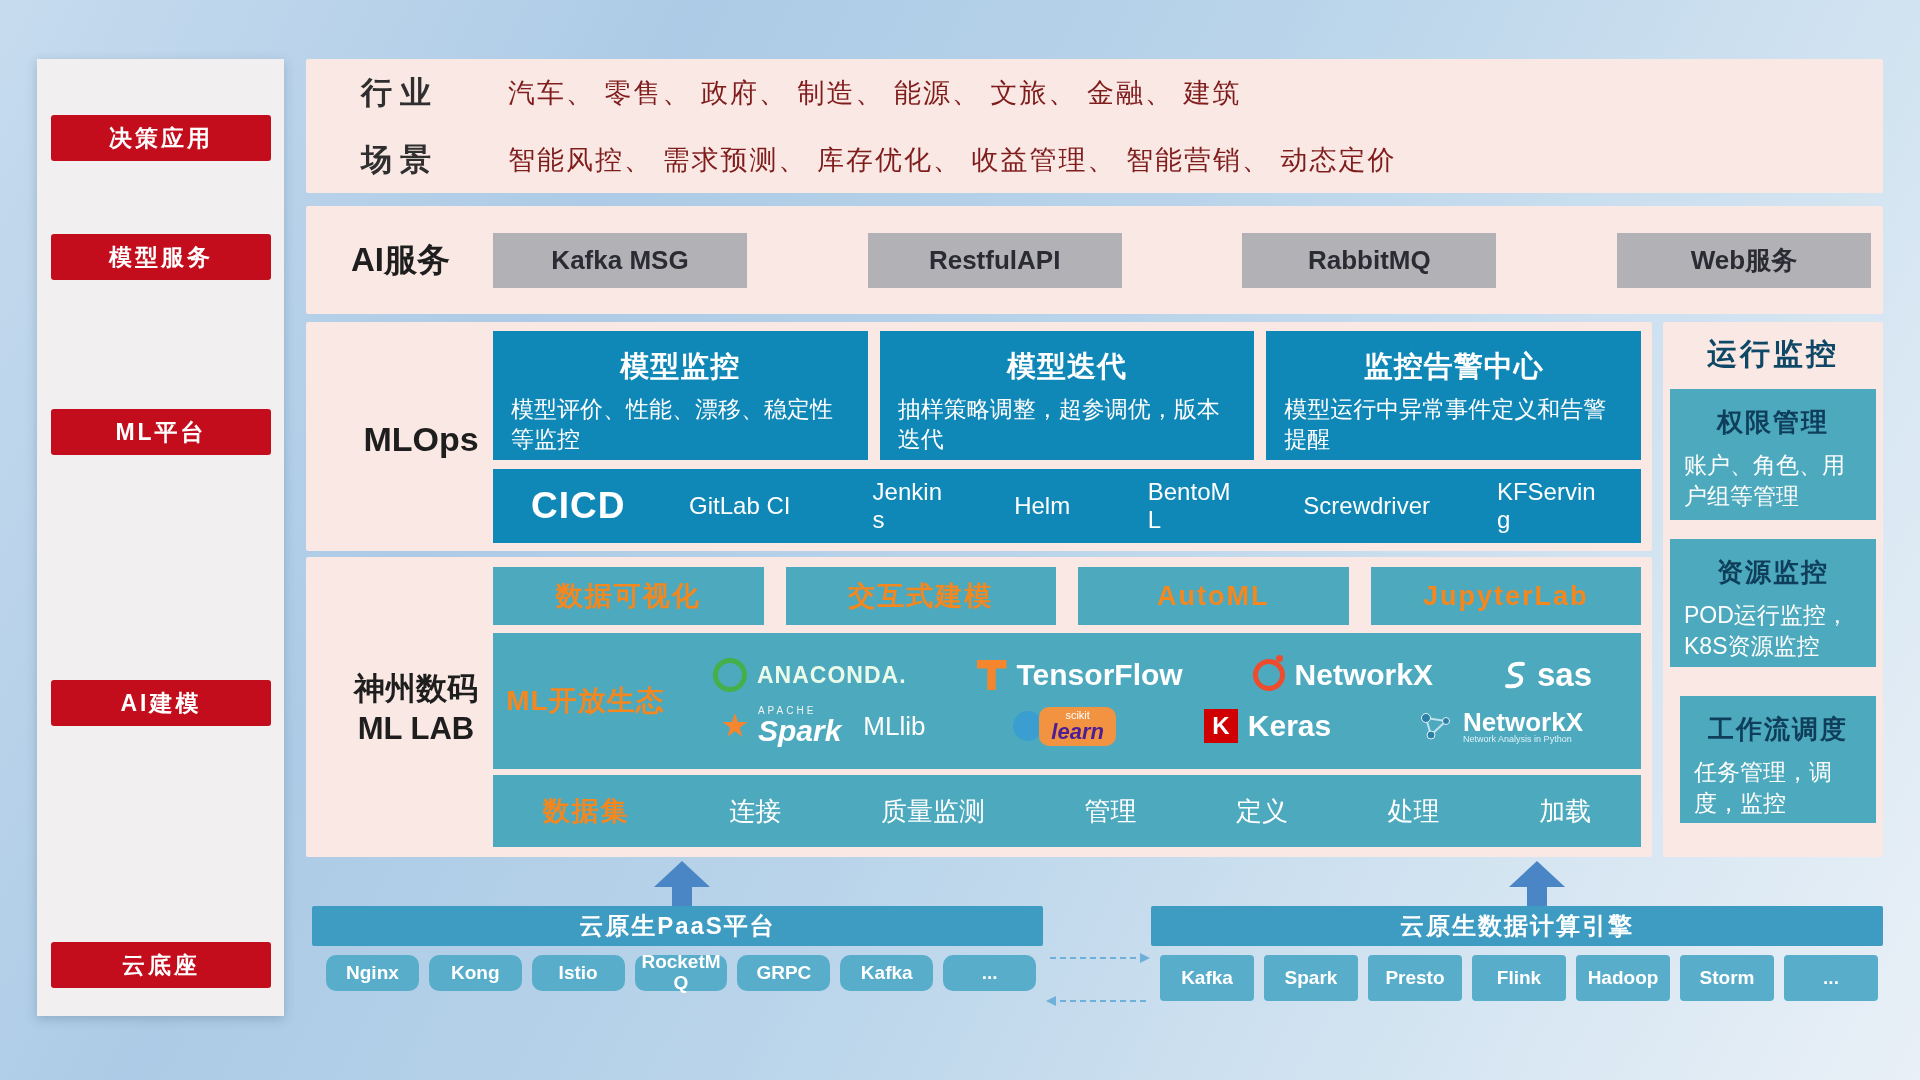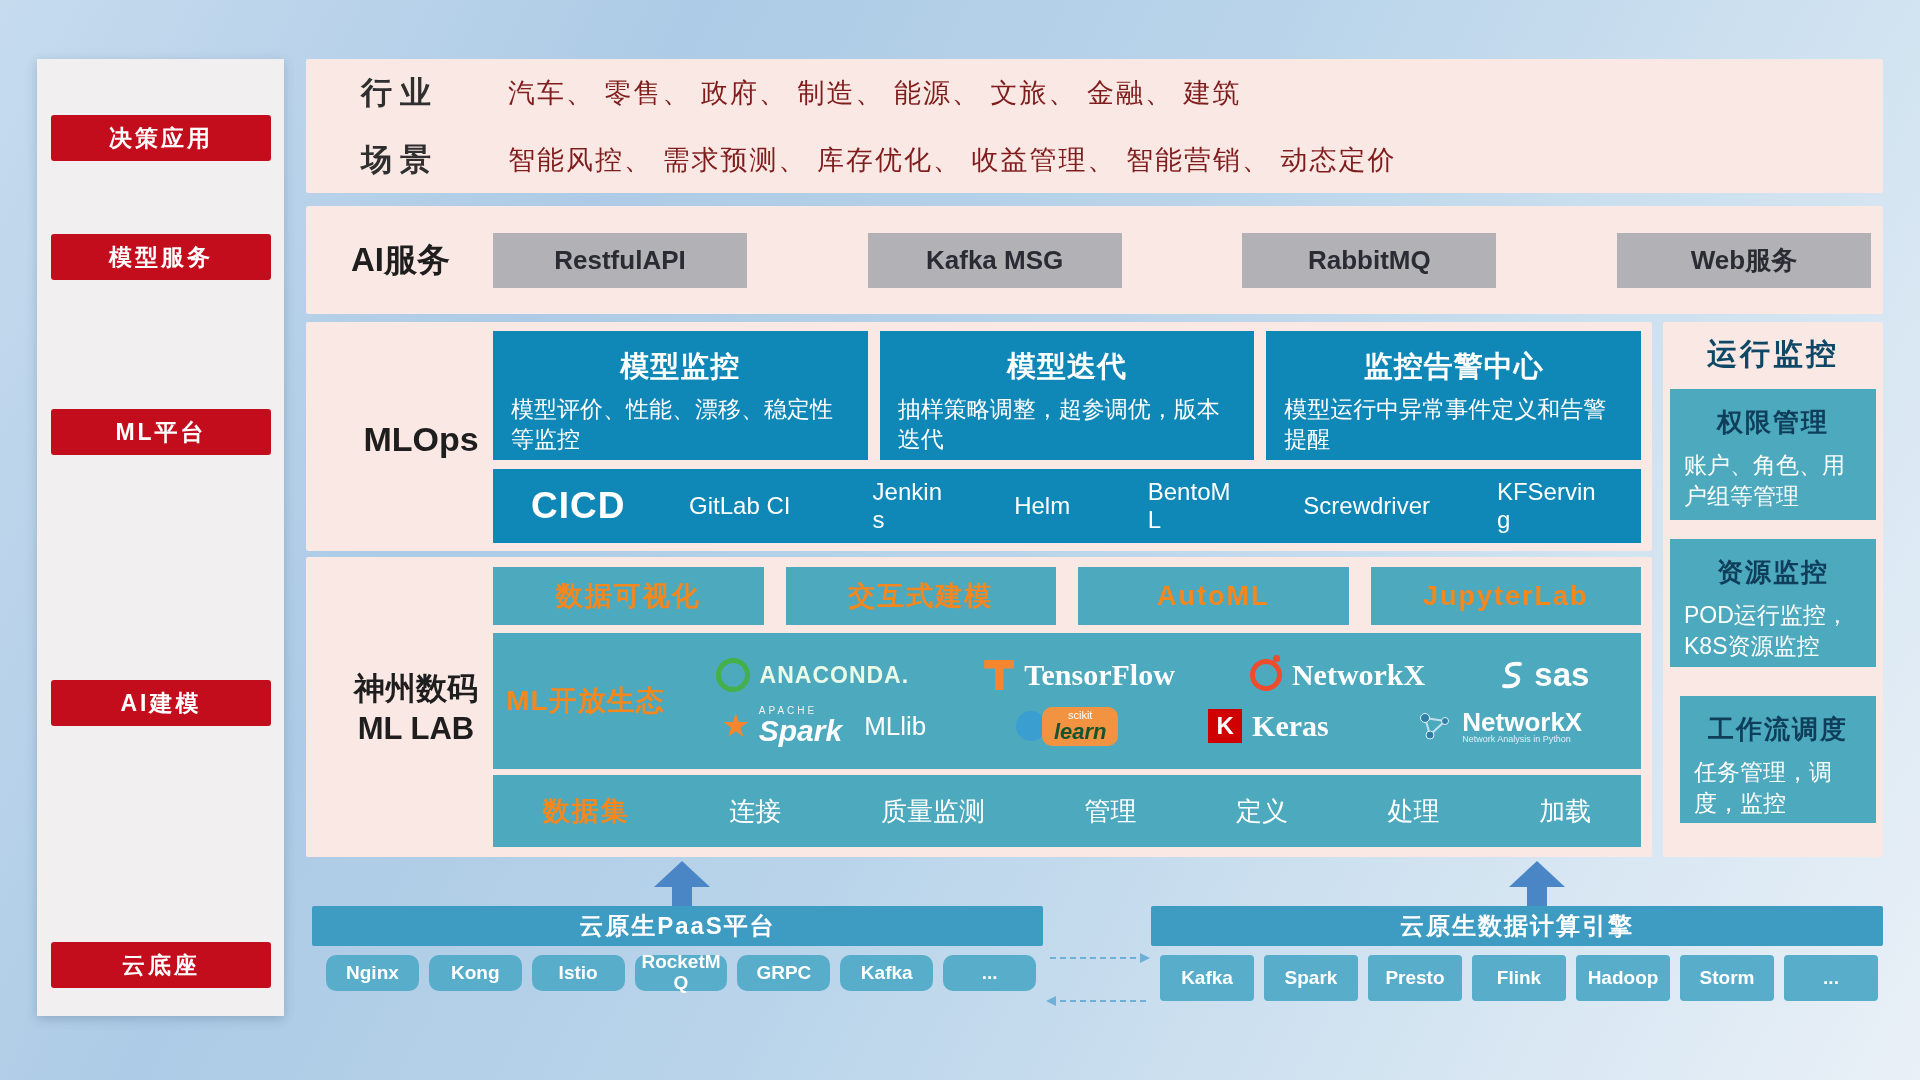--- a/index.html
+++ b/index.html
@@ -48,34 +48,34 @@
     display:flex;align-items:center;justify-content:center;}
   .eco-box{position:absolute;left:187px;right:11px;top:76px;height:136px;background:#4da9bd;display:flex;align-items:center;}
   .eco-label{width:185px;text-align:center;color:#f5871f;font-weight:bold;font-size:28px;letter-spacing:1px;}
   .eco-rows{flex:1;display:flex;flex-direction:column;justify-content:center;gap:12px;padding-right:14px;}
   .eco-row{display:flex;align-items:center;justify-content:space-around;}
   .logo{display:flex;align-items:center;gap:10px;color:#fff;}
   .ring{width:24px;height:24px;border:5px solid #43b049;border-radius:50%;}
   .anaconda-text{font-size:23px;font-weight:bold;color:#eafbea;letter-spacing:1px;}
   .tf-icon{width:30px;height:30px;background:#f6862d;
     clip-path:polygon(0 0,100% 0,100% 28%,64% 28%,64% 100%,36% 100%,36% 28%,0 28%);}
-  .big-text{font-size:30px;font-weight:bold;font-family:Liberation Serif, serif;}
+  .big-text{font-size:30px;font-weight:bold;}
   .pt-icon{width:22px;height:22px;border:5px solid #ee4c2c;border-radius:50%;position:relative;}
   .pt-icon::after{content:'';position:absolute;width:7px;height:7px;background:#ee4c2c;border-radius:50%;top:-9px;right:-3px;}
   .sas-text{font-size:33px;font-weight:bold;}
   .spark-star{width:26px;height:26px;background:#f6862d;
     clip-path:polygon(50% 0,61% 35%,98% 35%,68% 57%,79% 91%,50% 70%,21% 91%,32% 57%,2% 35%,39% 35%);}
   .stack{display:flex;flex-direction:column;line-height:1;}
   .apache{font-size:10px;letter-spacing:3px;color:#f2f2f2;}
   .spark-text{font-size:30px;font-weight:bold;font-style:italic;}
   .mllib-text{font-size:26px;margin-left:12px;}
   .sk-circle{width:30px;height:30px;border-radius:50%;background:#3a9fd0;margin-right:-14px;}
   .sk-badge{background:#f29342;border-radius:10px;padding:3px 12px;display:flex;flex-direction:column;align-items:center;line-height:1;}
   .sk-top{font-size:11px;color:#fff;}
-  .sk-text{font-size:22px;font-weight:bold;font-style:italic;color:#14532d;}
+  .sk-text{font-size:22px;font-weight:bold;font-style:italic;color:#4c1d95;}
   .keras-icon{width:34px;height:34px;background:#d00000;color:#fff;display:flex;align-items:center;justify-content:center;font-size:24px;font-weight:bold;}
   .nx-text{font-size:26px;font-weight:bold;}
   .nx-sub{font-size:9px;color:#dff1f8;}
   .ds-row{position:absolute;left:187px;right:11px;top:218px;height:72px;background:#4da9bd;color:#fff;
     display:flex;align-items:center;justify-content:space-around;font-size:26px;}
   .ds-label{color:#f5871f;font-weight:bold;font-size:27px;letter-spacing:2px;}
   
   .mon-title{text-align:center;margin-top:12px;font-size:30px;font-weight:bold;color:#0f4866;letter-spacing:3px;}
   .mon-card{position:absolute;left:7px;right:7px;background:#4da9bd;padding:8px 14px;box-sizing:border-box;}
   .mc1{top:67px;height:131px;} .mc2{top:217px;height:128px;} .mc3{top:374px;height:127px;margin-left:10px;}
@@ -124,22 +124,22 @@
     </div>
     <div class="b1-row">
       <span class="b1-label">场景</span>
       <span class="b1-text">智能风控、 需求预测、 库存优化、 收益管理、 智能营销、 动态定价</span>
     </div>
   </section>
 
   <section class="band band2">
     <span class="band2-label">AI服务</span>
     <div class="gray-row">
+      <div class="gray-btn">Kafka MSG</div>
       <div class="gray-btn">RestfulAPI</div>
-      <div class="gray-btn">Kafka MSG</div>
       <div class="gray-btn">RabbitMQ</div>
       <div class="gray-btn">Web服务</div>
     </div>
   </section>
 
   <section class="band band3">
     <span class="mlops-label">MLOps</span>
     <div class="mlops-cards">
       <div class="mlops-card">
         <div class="card-title">模型监控</div>

